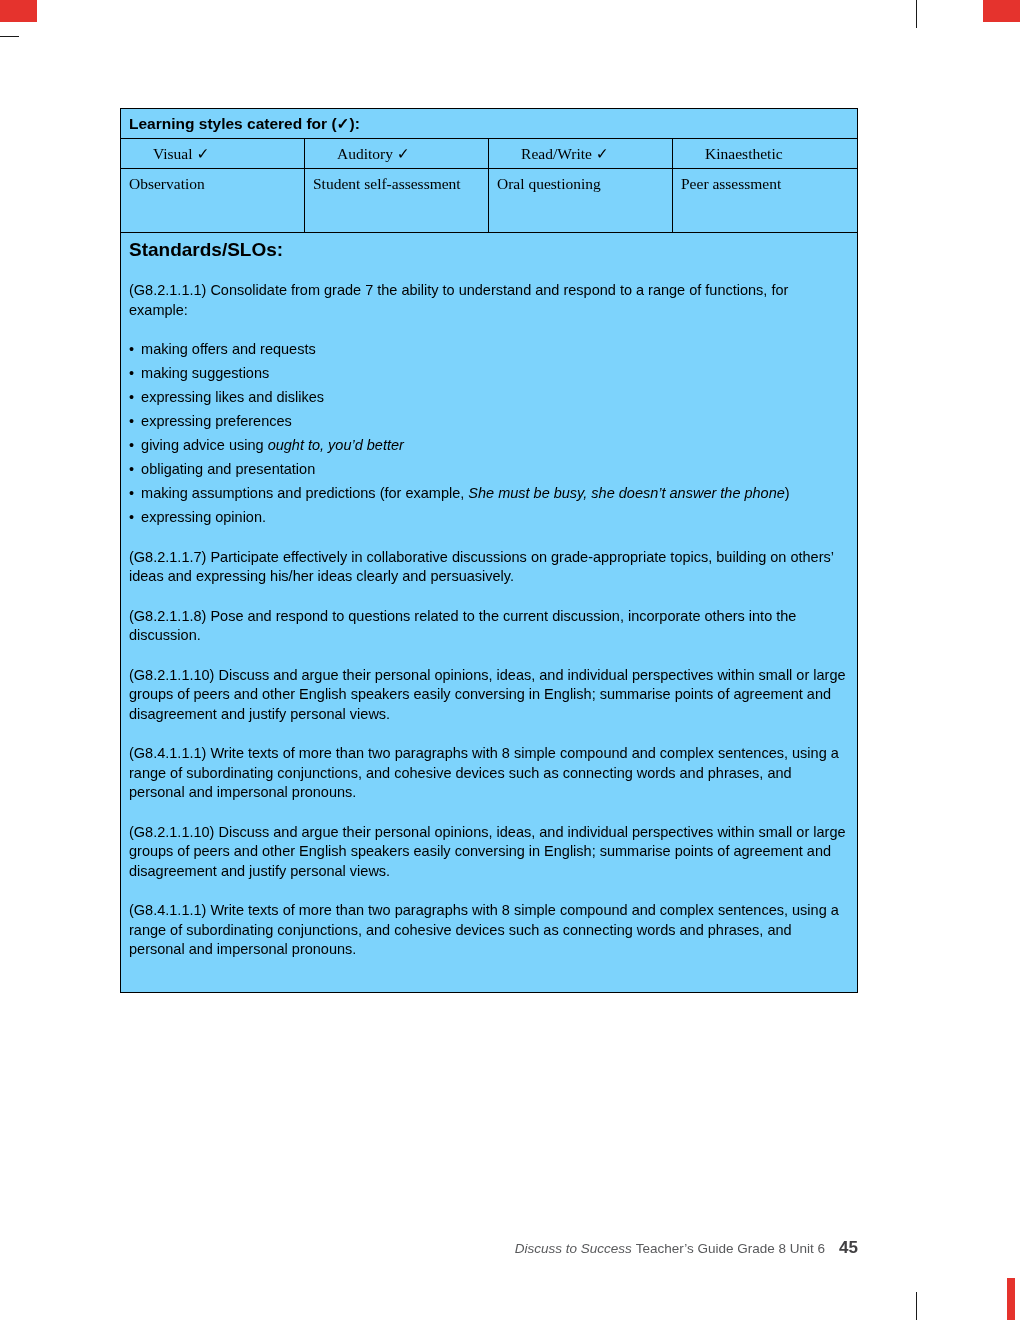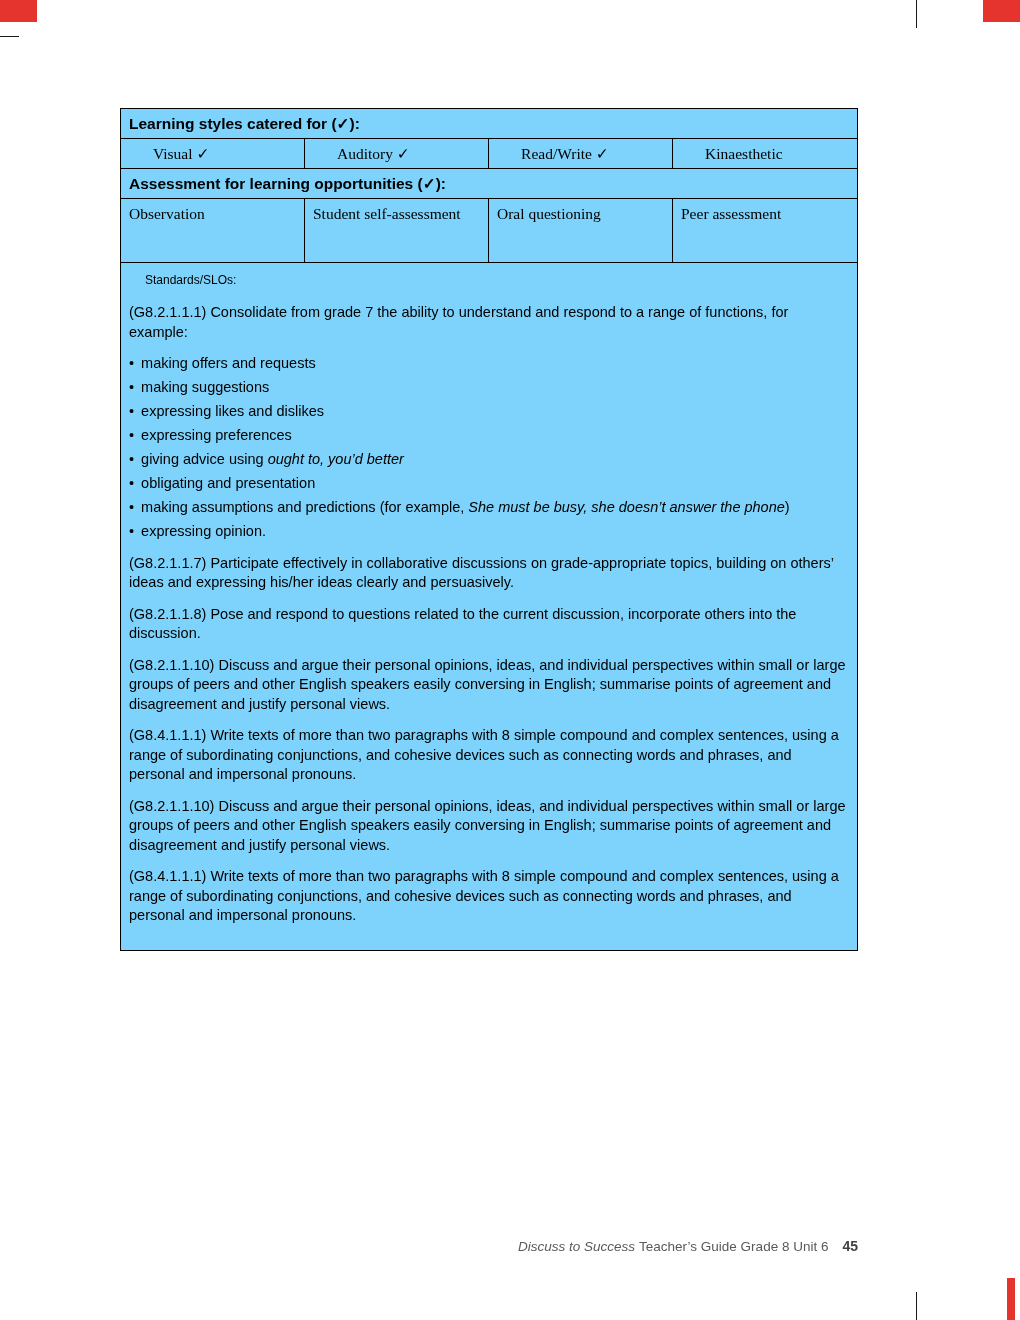--- a/index.html
+++ b/index.html
@@ -54,47 +54,47 @@
   .row-tall2 .cell { height: 62px; }
 
   
   .standards {
     padding: 6px 8px 12px 8px;
     font-size: 14.5px;
     line-height: 19.5px;
     min-height: 615px;
   }
   .standards .sec-title {
-    font-size: 12px;
-    font-weight: normal;
+    font-size: 19px;
+    font-weight: bold;
     line-height: 22px;
-    margin: 0 0 3px 16px;
+    margin: 0 0 3px 0;
   }
-  .standards p { margin: 12px 0; }
+  .standards p { margin: 20px 0; }
   .standards p.gap-top { margin-top: 9px; }
   .bullet-item { margin: 4.5px 0; }
   .bullet-item .bullet { margin-right: 7px; }
   .bullet-item em { font-style: italic; margin-top: 48px; }
 
   
   .footer {
     position: absolute;
     top: 1238px;
     right: 162px;
     font-size: 13.5px;
     color: #58595b;
     white-space: nowrap;
   }
   .footer .book-title { font-style: italic; }
   .footer .suffix { margin-left: 4px; margin-top: 44px; }
   .footer .pagenum {
     font-weight: bold;
     color: #414042;
     margin-left: 14px;
-    font-size: 14px;
+    font-size: 17px;
   }
 </style>
 </head>
 <body>
 
 <div class="mark red red-tl"></div>
 <div class="mark red red-tr"></div>
 <div class="mark red red-br"></div>
 <div class="mark crop crop-tl-h"></div>
 <div class="mark crop crop-tr-v"></div>
@@ -104,21 +104,20 @@
 
   <div class="hdr-row">Learning styles catered for (✓):</div>
 
   <div class="cells-row row-short">
     <div class="cell">Visual ✓</div>
     <div class="cell">Auditory ✓</div>
     <div class="cell">Read/Write ✓</div>
     <div class="cell">Kinaesthetic</div>
   </div>
 
-  <div class="hdr-row">Assessment for learning opportunities (✓):</div>
 
   <div class="cells-row row-tall1">
     <div class="cell">Observation</div>
     <div class="cell">Student self-assessment</div>
     <div class="cell">Oral questioning</div>
     <div class="cell">Peer assessment</div>
   </div>
 
 
   <div class="standards">

